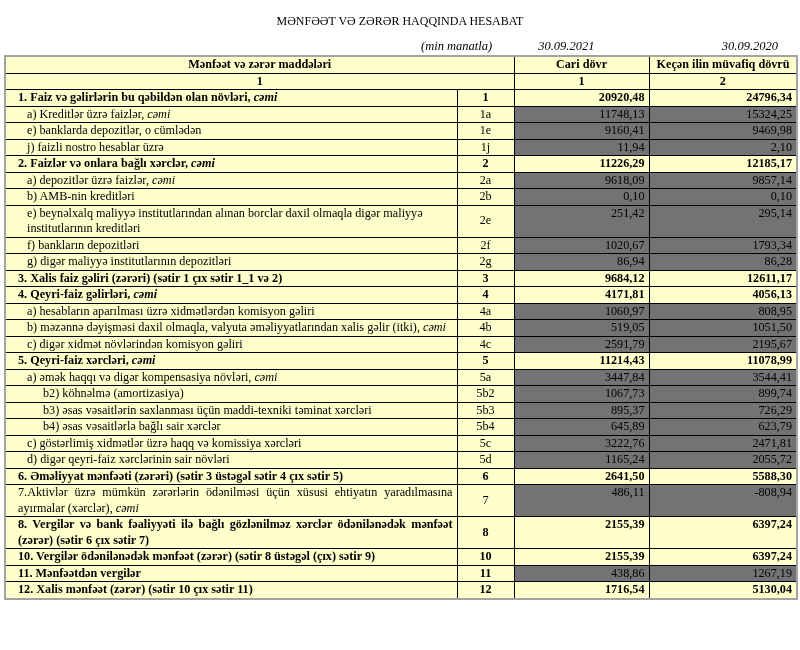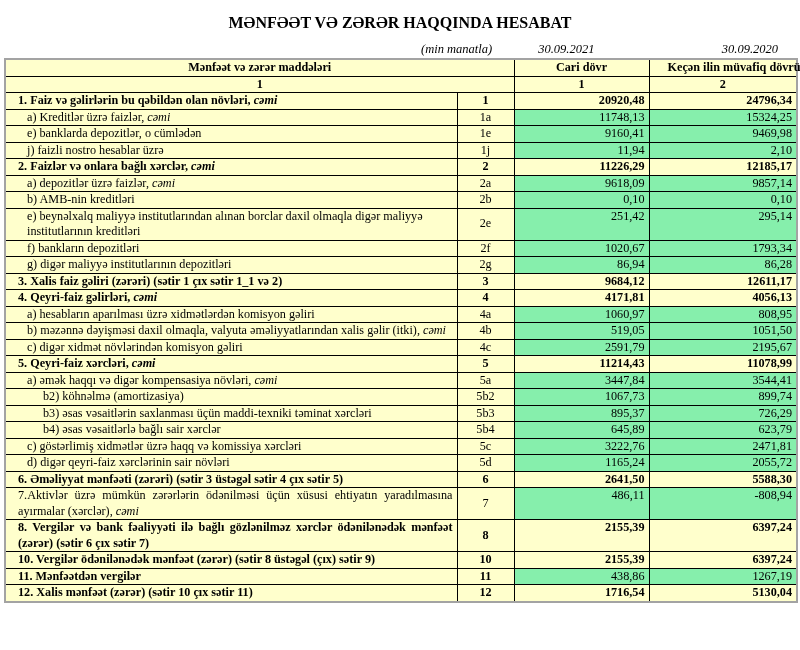--- a/index.html
+++ b/index.html
@@ -1,30 +1,30 @@
 <!DOCTYPE html>
 <html><head>
 <meta charset="utf-8">
 <style>
   html,body{margin:0;padding:0;background:#fff;}
   body{width:800px;height:650px;font-family:"Liberation Serif","DejaVu Serif",serif;color:#000;overflow:hidden;}
   .page{padding-top:14px;}
-  .title{text-align:center;font-weight:bold;font-size:16px;margin:0 0 10px 0;}
+  .title{text-align:center;font-weight:normal;font-size:12px;margin:0 0 10px 0;}
   .meta-row{display:flex;margin:0 20px 1px 4px;font-style:italic;font-size:12.5px;line-height:15px;}
   .meta-unit{width:508px;text-align:right;padding-right:12px;box-sizing:border-box;}
   .meta-cur{width:134px;text-align:center;padding-right:8px;box-sizing:border-box;}
   .meta-prev{width:146px;text-align:right;padding-right:2px;box-sizing:border-box;}
   table{border-collapse:collapse;table-layout:fixed;width:792px;margin:0 4px;border:2px solid #a3a3a3;font-size:12.2px;}
   col.c-label{width:452px;} col.c-code{width:57px;} col.c-cur{width:135px;} col.c-prev{width:148px;}
   td,th{border:1px solid #000;line-height:15.5px;padding:0 3px;vertical-align:top;background:#FFFFCC;
         font-size:12.2px;font-weight:normal;text-align:left;}
   thead th{font-weight:bold;text-align:center;vertical-align:middle;}
-  th.nowrap{white-space:nowrap;padding:0 18px;}
+  th.nowrap{white-space:nowrap;padding:0 7px;}
   td.code{text-align:center;vertical-align:middle;padding:0 1px;}
-  td.val{text-align:right;padding:0 4px 0 2px;background:#86efac;}
+  td.val{text-align:right;padding:0 4px 0 2px;background:#737373;}
   td.val.hl{background:#FFFFCC;}
   .b{font-weight:bold;}
   td.label{padding-left:12px;padding-right:4px;}
   td.label.ind1{padding-left:21px;}
   td.label.ind2{padding-left:37px;}
   td.label.just{text-align:justify;}
 </style>
 </head>
 <body>
 

